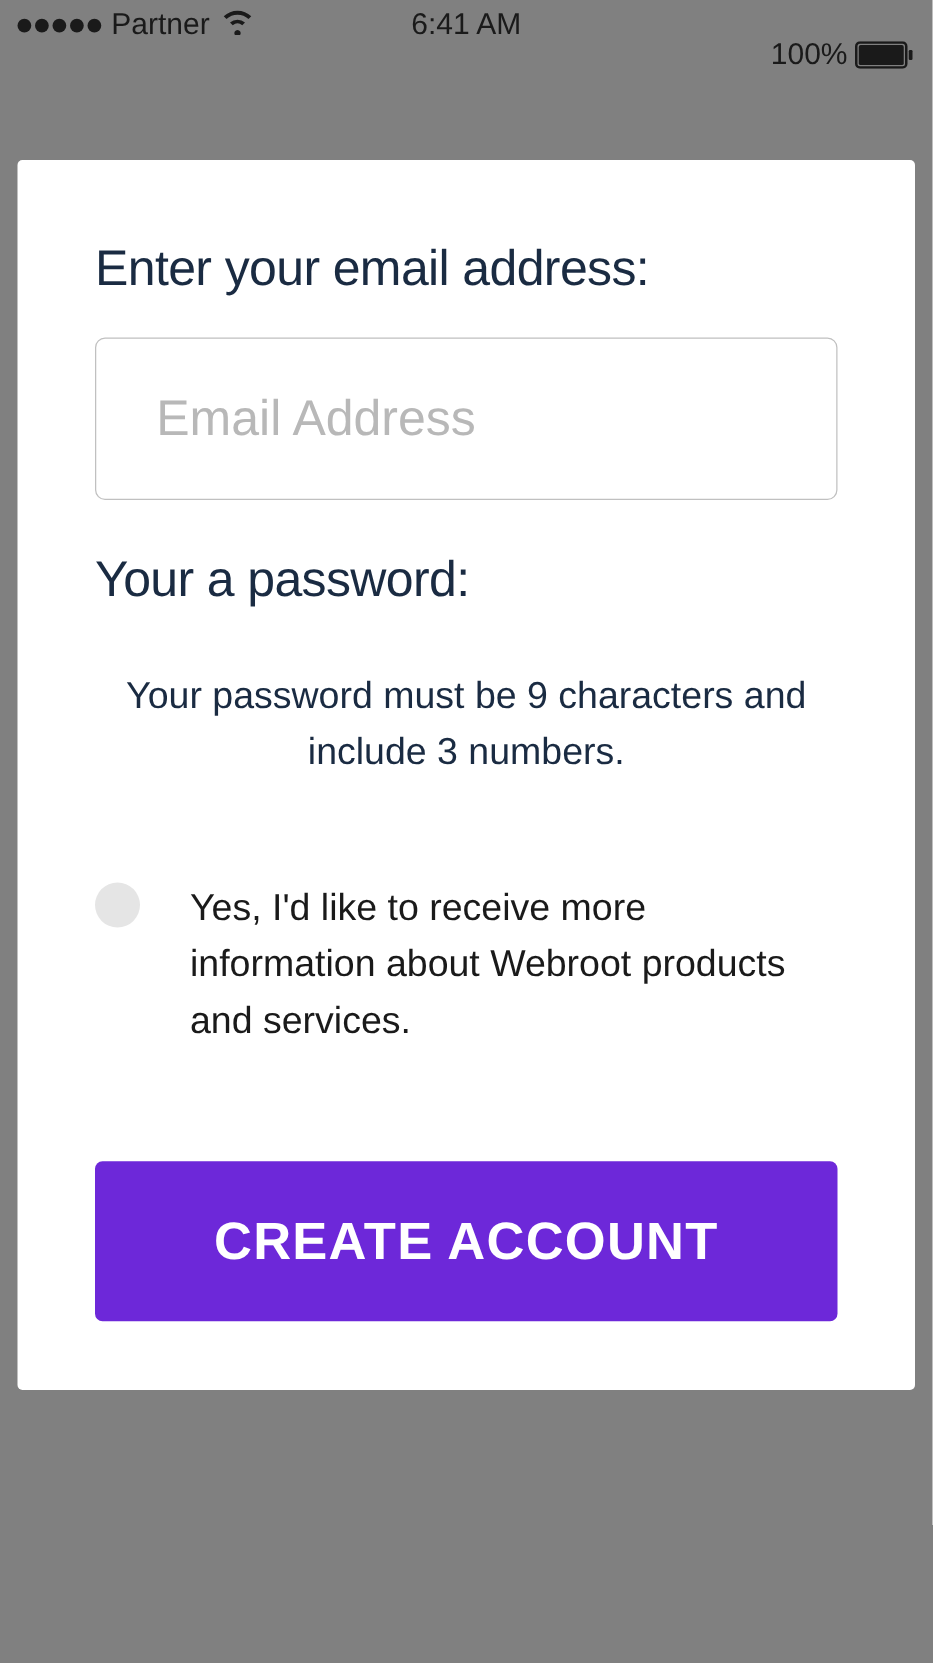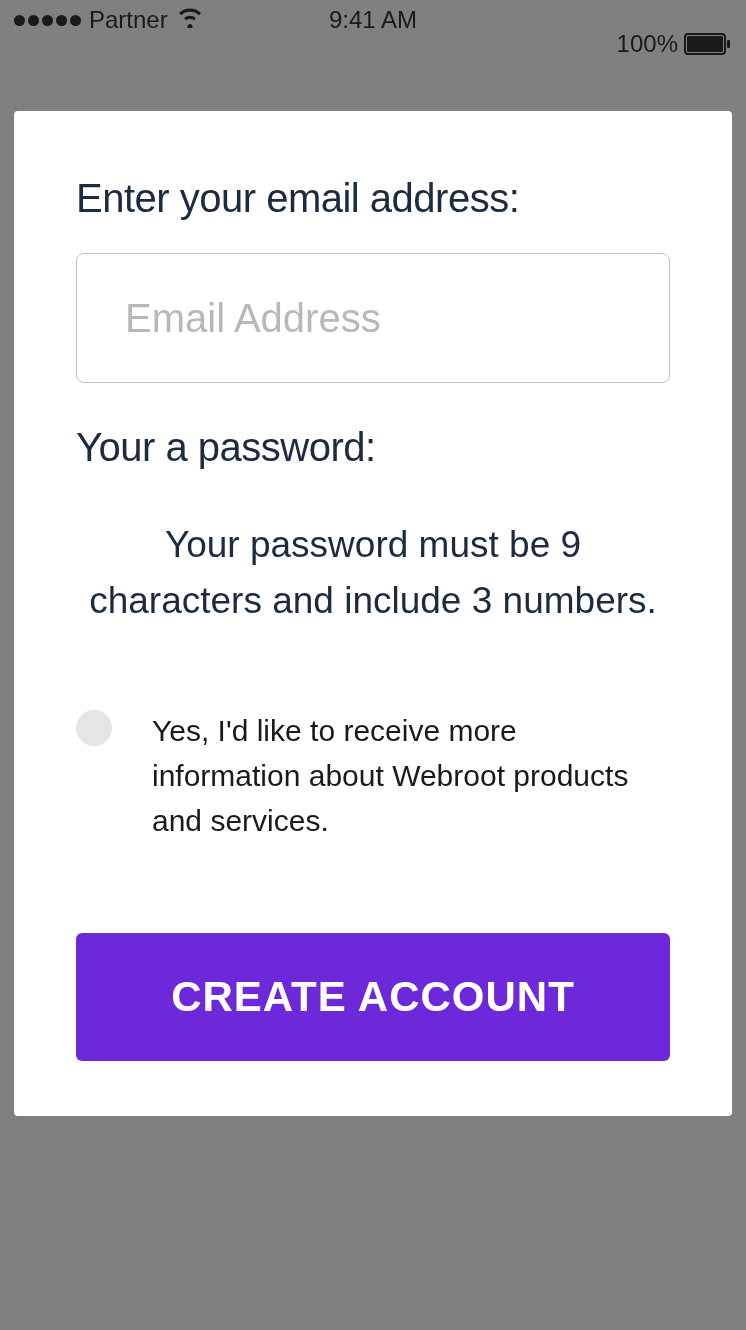--- a/index.html
+++ b/index.html
@@ -63,21 +63,21 @@
       gap: 6px;
       font-size: 24px;
       margin-top: 48px;
     }
     .battery-icon {
       display: inline-flex;
       align-items: center;
     }
     .modal {
       position: absolute;
-      top: 111px;
+      top: 128px;
       left: 14px;
       right: 14px;
       background: #ffffff;
       border-radius: 4px;
       padding: 65px 62px 55px 62px;
     }
     .field-label {
       color: #1a2b42;
       font-size: 40px;
       font-weight: 400;
@@ -97,21 +97,21 @@
     }
     .text-input::placeholder {
       color: #b8b8b8;
     }
     .field-group {
       margin-bottom: 42px;
     }
     .password-hint {
       text-align: center;
       color: #1a2b42;
-      font-size: 37px;
+      font-size: 30px;
       line-height: 1.5;
       margin-top: 47px;
       margin-bottom: 80px;
     }
     .checkbox-row {
       display: flex;
       align-items: flex-start;
       gap: 18px;
       margin-bottom: 90px;
     }
@@ -156,21 +156,21 @@
       <div class="signal-dot"></div>
       <div class="signal-dot"></div>
     </div>
     <span class="carrier">Partner</span>
     <span class="wifi-icon">
       <svg width="28" height="22" viewBox="0 0 28 22">
         <path d="M14 18 a2.5 2.5 0 1 0 0.001 0 Z M8 12 a9 9 0 0 1 12 0 l-2.2 2.2 a6 6 0 0 0 -7.6 0 Z M3 7 a16 16 0 0 1 22 0 l-2.2 2.2 a13 13 0 0 0 -17.6 0 Z" fill="#1a1a1a"></path>
       </svg>
     </span>
   </div>
-  <div class="status-center">9:41 AM</div>
+  <div class="status-center">6:41 AM</div>
   <div class="status-right">
     <span>100%</span>
     <span class="battery-icon">
       <svg width="48" height="22" viewBox="0 0 48 22">
         <rect x="1" y="1" width="40" height="20" rx="3" stroke="#1a1a1a" stroke-width="2" fill="none"></rect>
         <rect x="3" y="3" width="36" height="16" rx="1.5" fill="#1a1a1a"></rect>
         <rect x="43" y="7" width="3" height="8" rx="1" fill="#1a1a1a"></rect>
       </svg>
     </span>
   </div>

